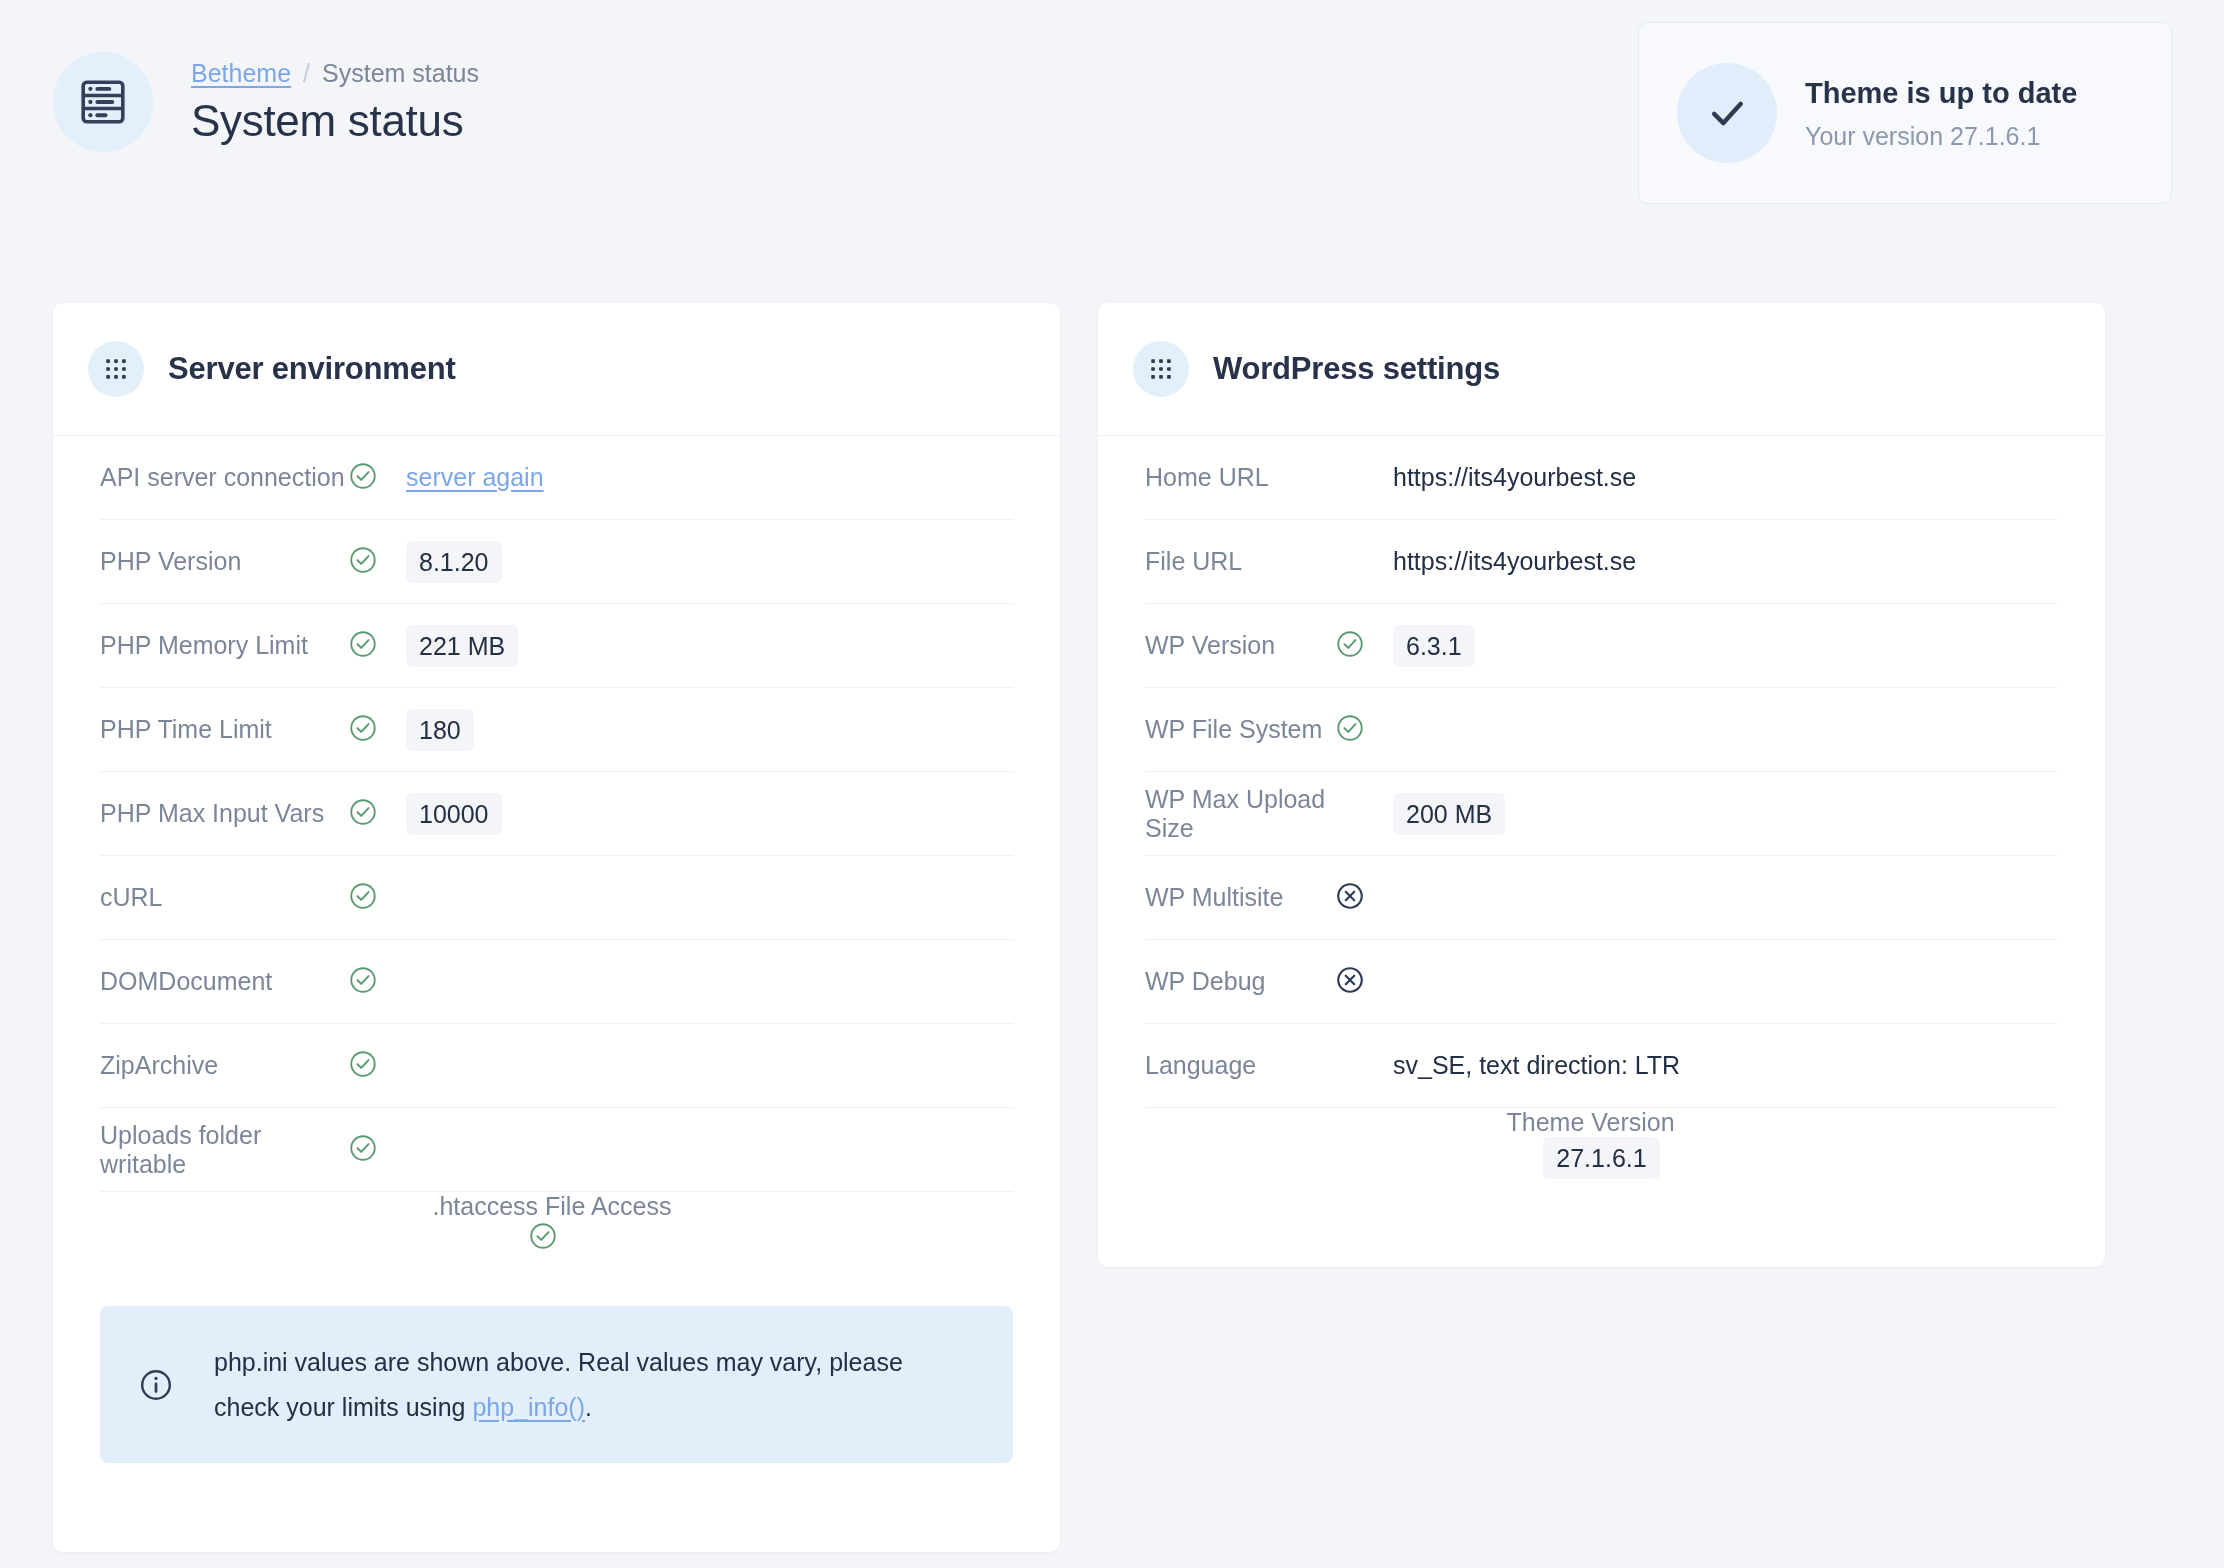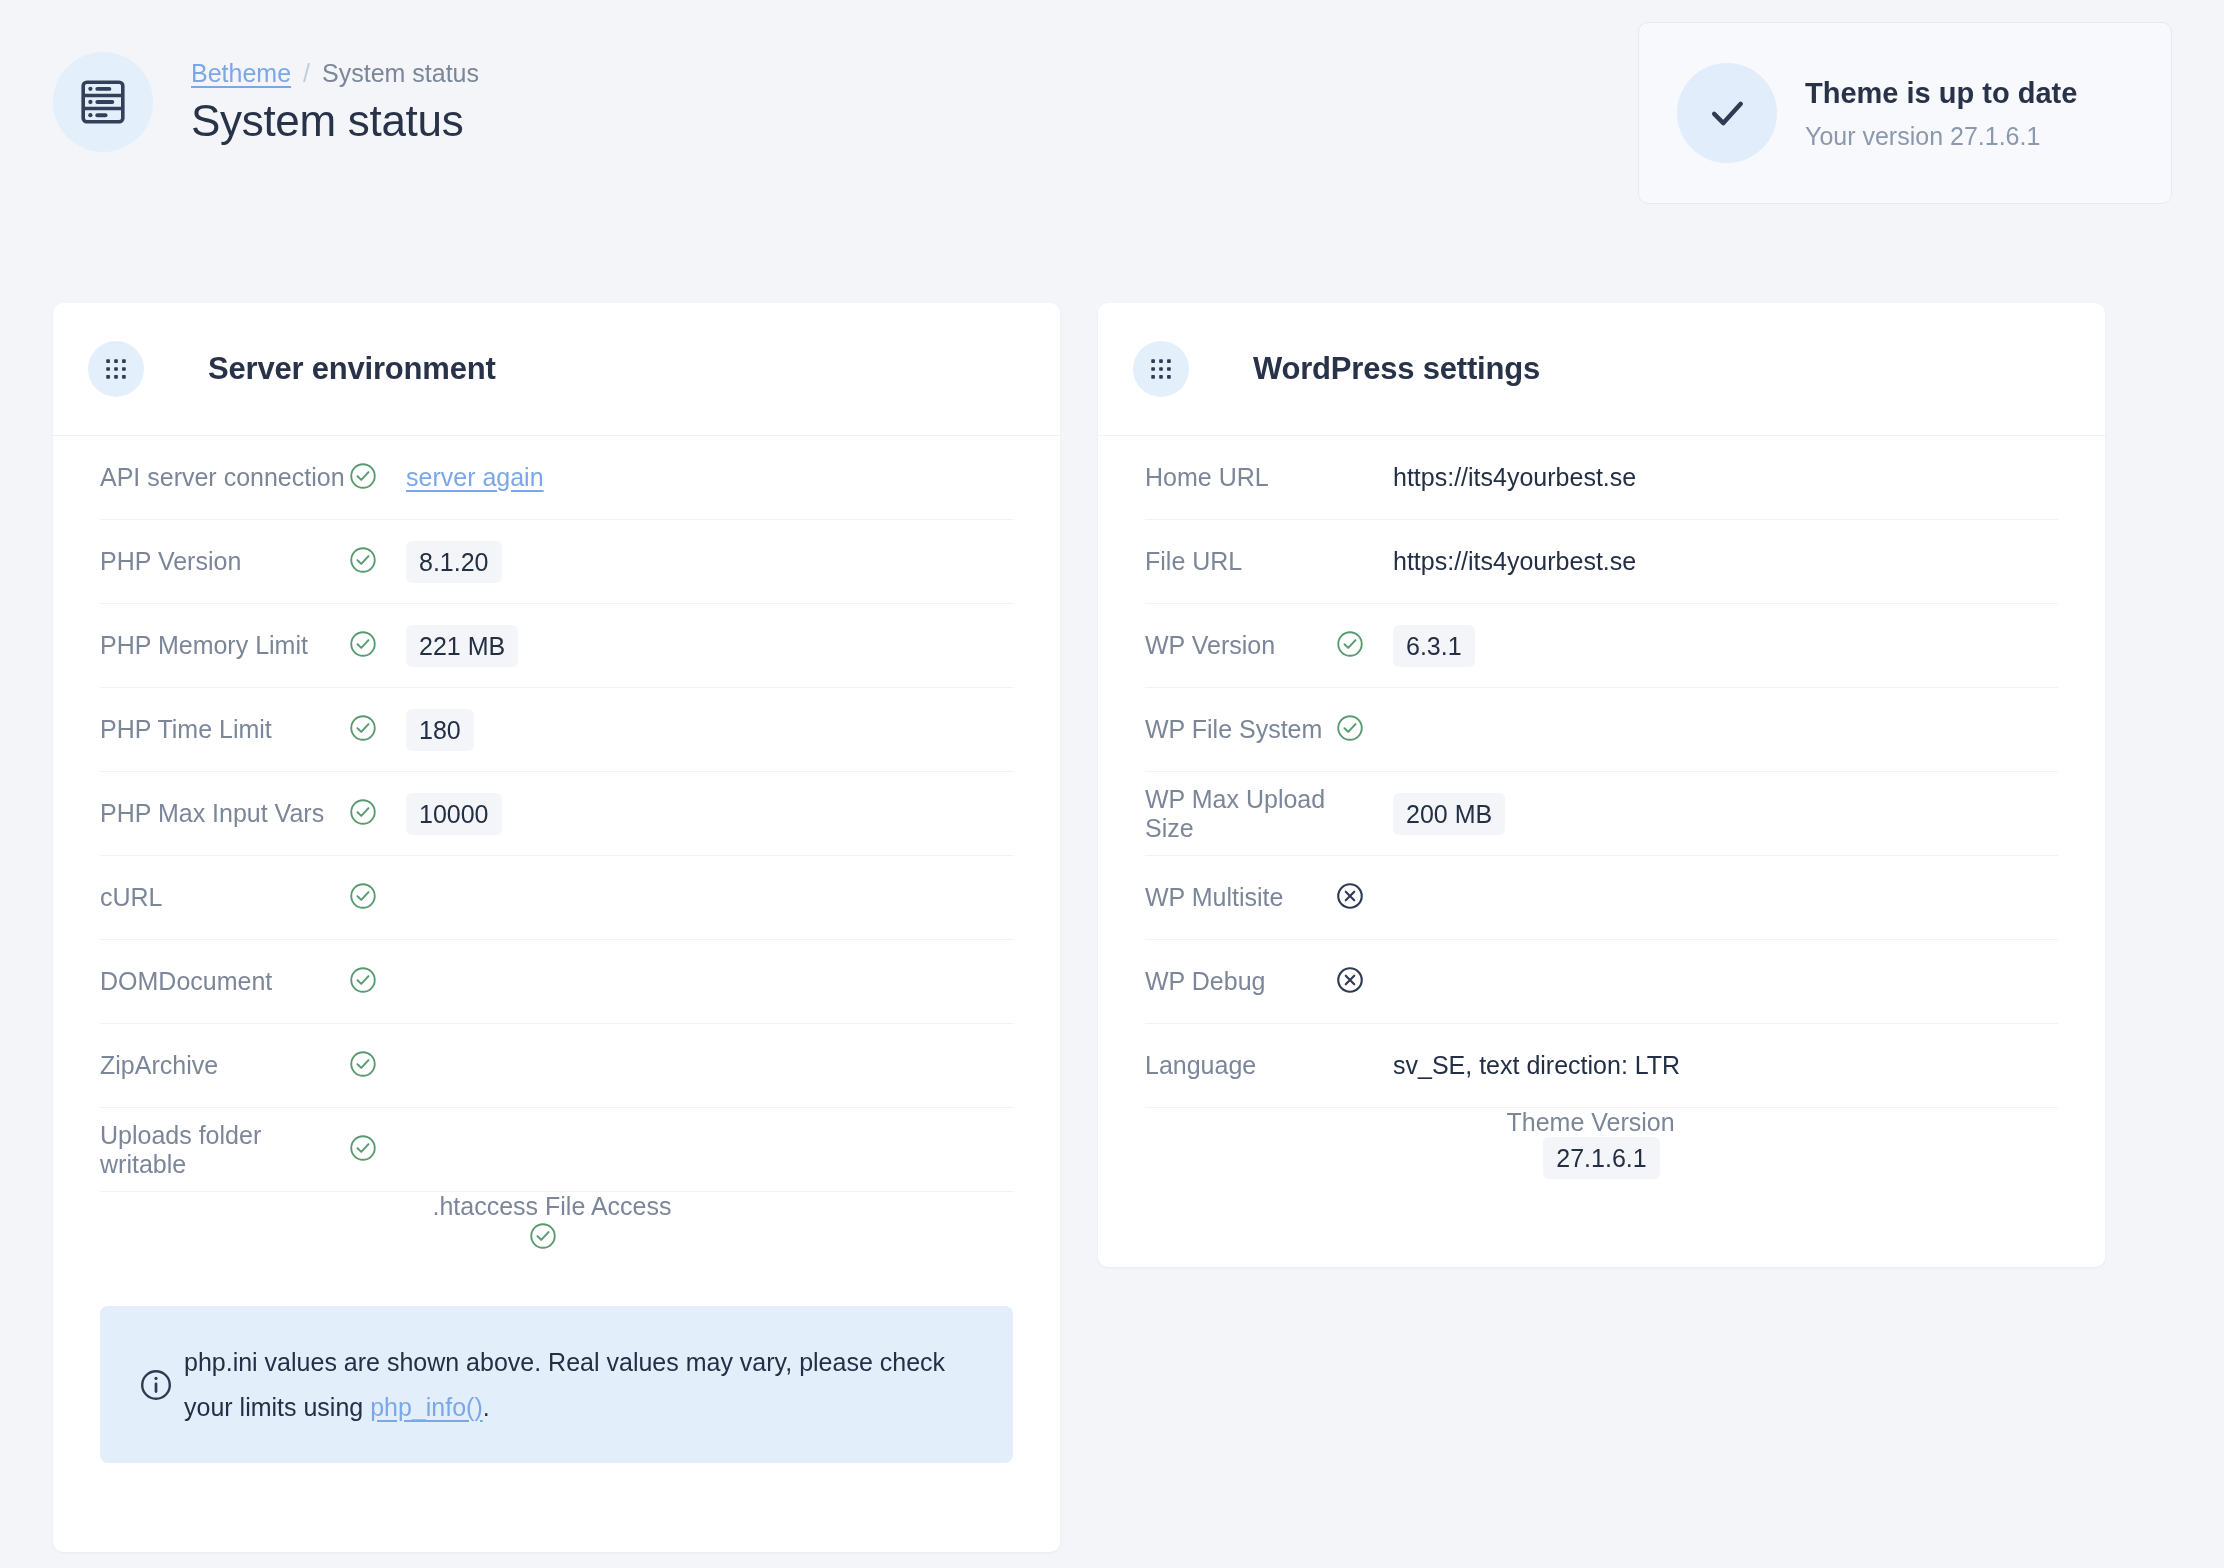--- a/index.html
+++ b/index.html
@@ -46,21 +46,21 @@
     box-shadow: 0 1px 3px rgba(30,45,80,0.05);
   }
   #panel-server { left: 53px; top: 303px; width: 1007px; height: 1249px; }
   #panel-wordpress { left: 1098px; top: 303px; width: 1007px; height: 964px; }
 
   .panel-head { height: 133px; display: flex; align-items: center; padding-left: 35px; gap: 24px; border-bottom: 1px solid #eef1f6; }
   .panel-head-icon {
     width: 56px; height: 56px; border-radius: 50%; background: #e3effb;
     display: flex; align-items: center; justify-content: center; flex: none;
   }
-  .panel-title { font-size: 31px; font-weight: 700; color: #28334a; letter-spacing: -0.2px; margin-left: 40px; }
+  .panel-title { font-size: 31px; font-weight: 700; color: #28334a; letter-spacing: -0.2px; }
 
   .panel-body { padding: 0 47px; }
 
   .row { display: flex; align-items: center; height: 84px; border-bottom: 1px solid #f0f2f6; }
   .row:last-child { border-bottom: none; flex-direction: column; }
   .row-label { font-size: 25px; color: #7c8699; flex: none; }
   #panel-server .row-label { width: 248px; }
   #panel-wordpress .row-label { width: 190px; }
   .row-status { width: 58px; flex: none; display: flex; align-items: center; }
   .row-value { display: flex; align-items: center; }
@@ -68,21 +68,21 @@
   .badge {
     display: inline-block; background: #f4f5f8; color: #232f45;
     font-size: 25px; padding: 6px 13px; border-radius: 6px; line-height: 1.2;
   }
   .plain-value { font-size: 25px; color: #232f45; }
   .link-value { font-size: 25px; color: #7ba7e8; text-decoration: underline; text-underline-offset: 4px; }
 
   
   .notice {
     margin: 30px 47px 0 47px; background: #e2effb; border-radius: 8px;
-    display: flex; align-items: center; gap: 10px; padding: 34px 38px;
+    display: flex; align-items: center; gap: 40px; padding: 34px 38px;
   }
   .notice-text { font-size: 25px; line-height: 1.78; color: #232f45; }
   .notice-text a { color: #7ba7e8; text-decoration: underline; text-underline-offset: 4px; }
 
   .ico { display: block; }
 </style>
 </head>
 <body>
 
 <div class="page">

